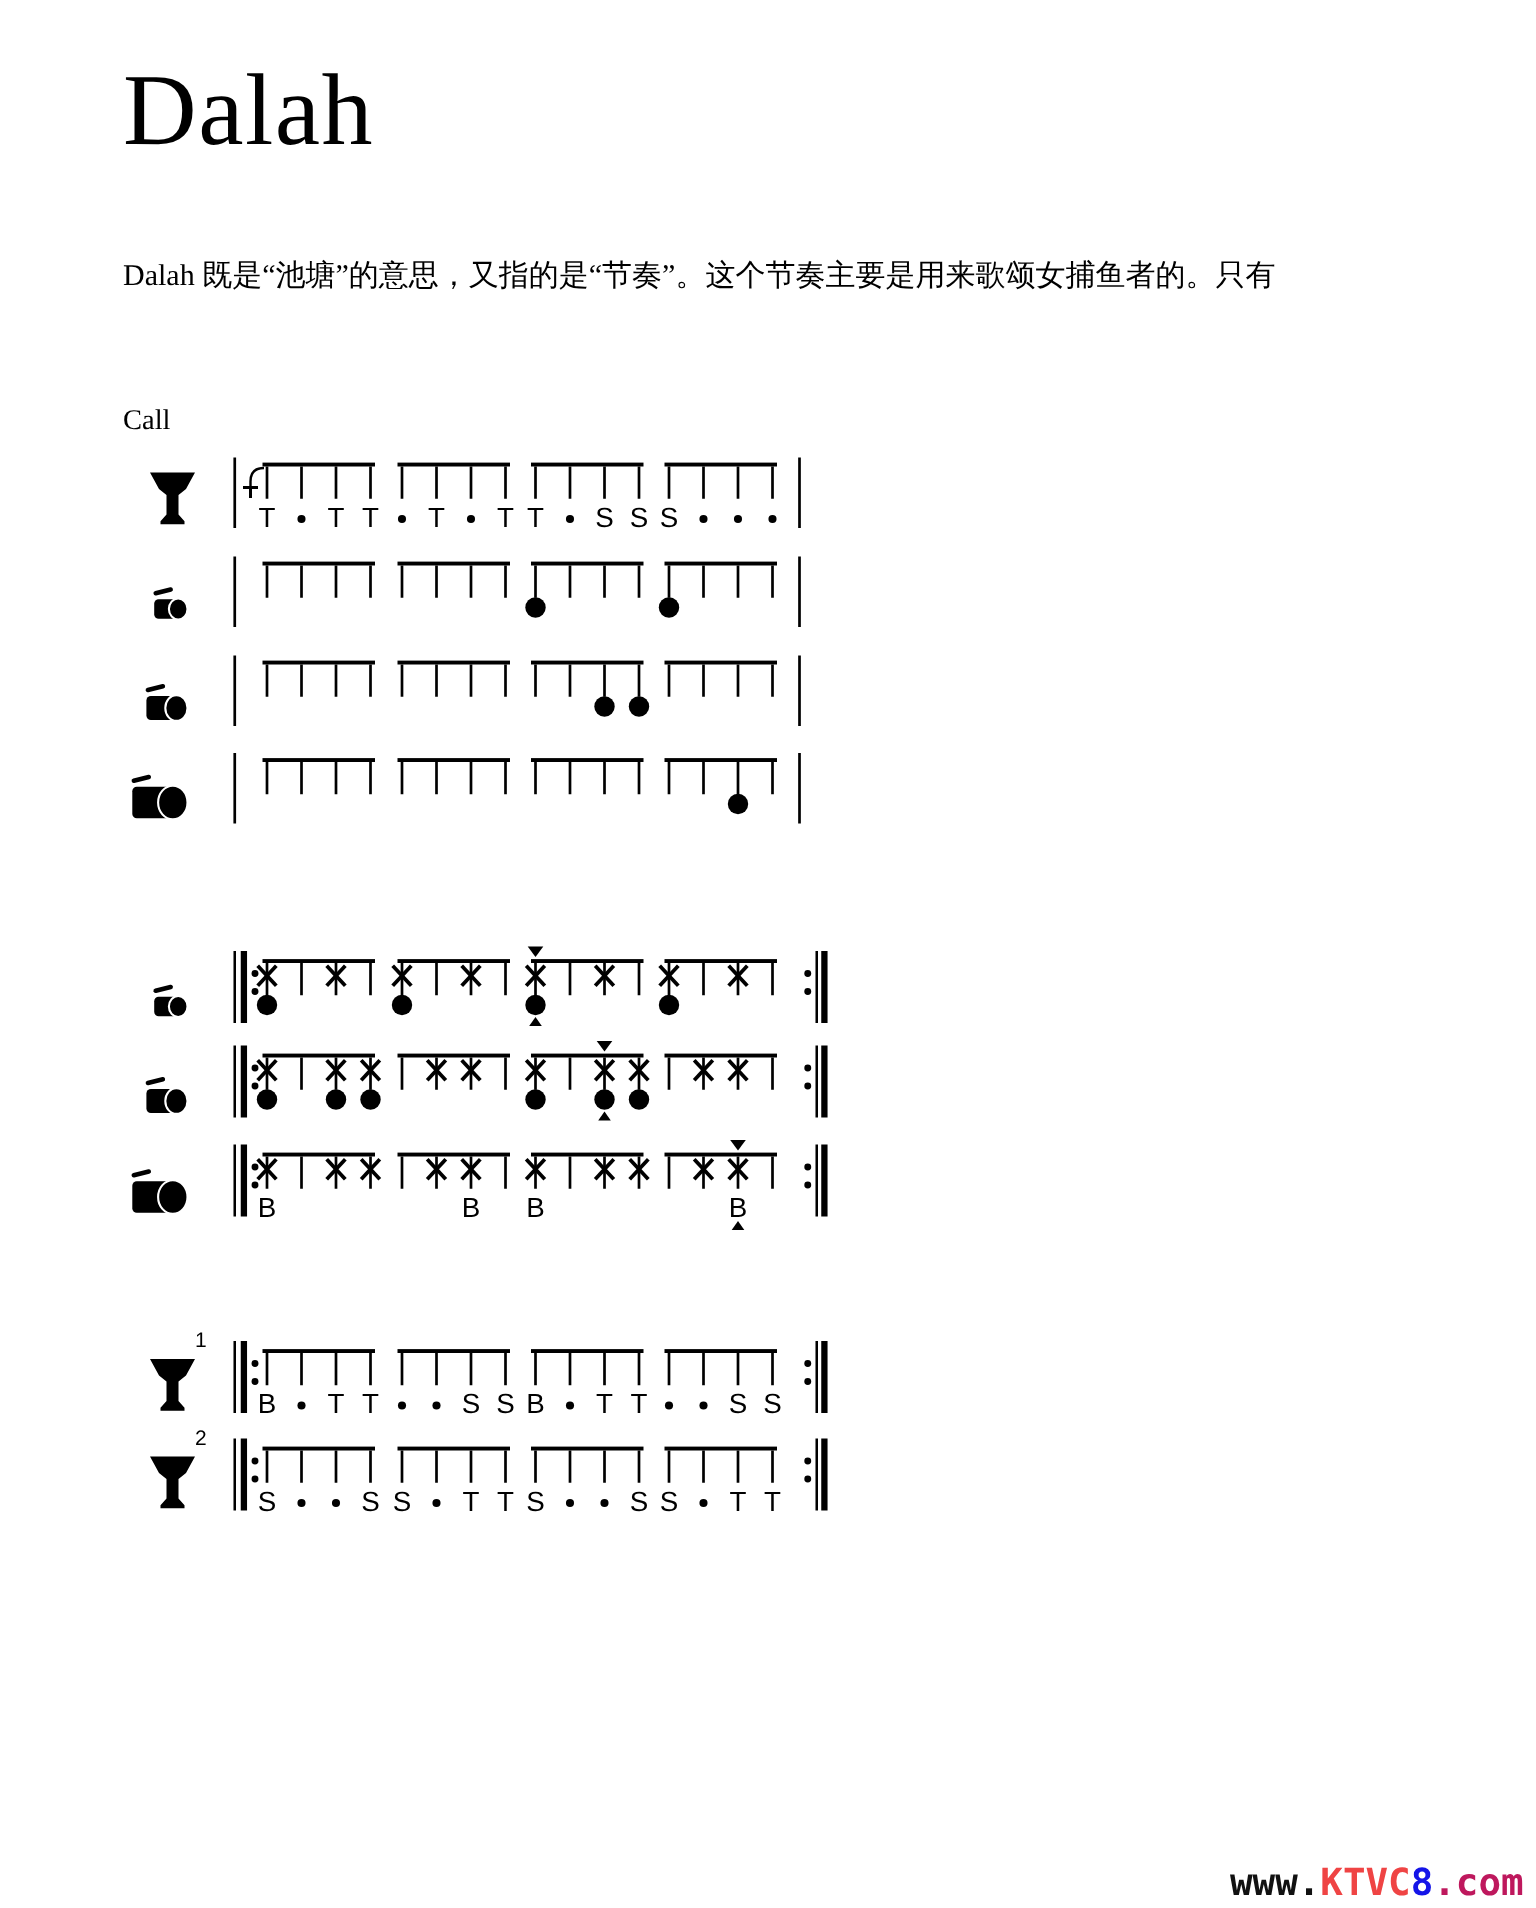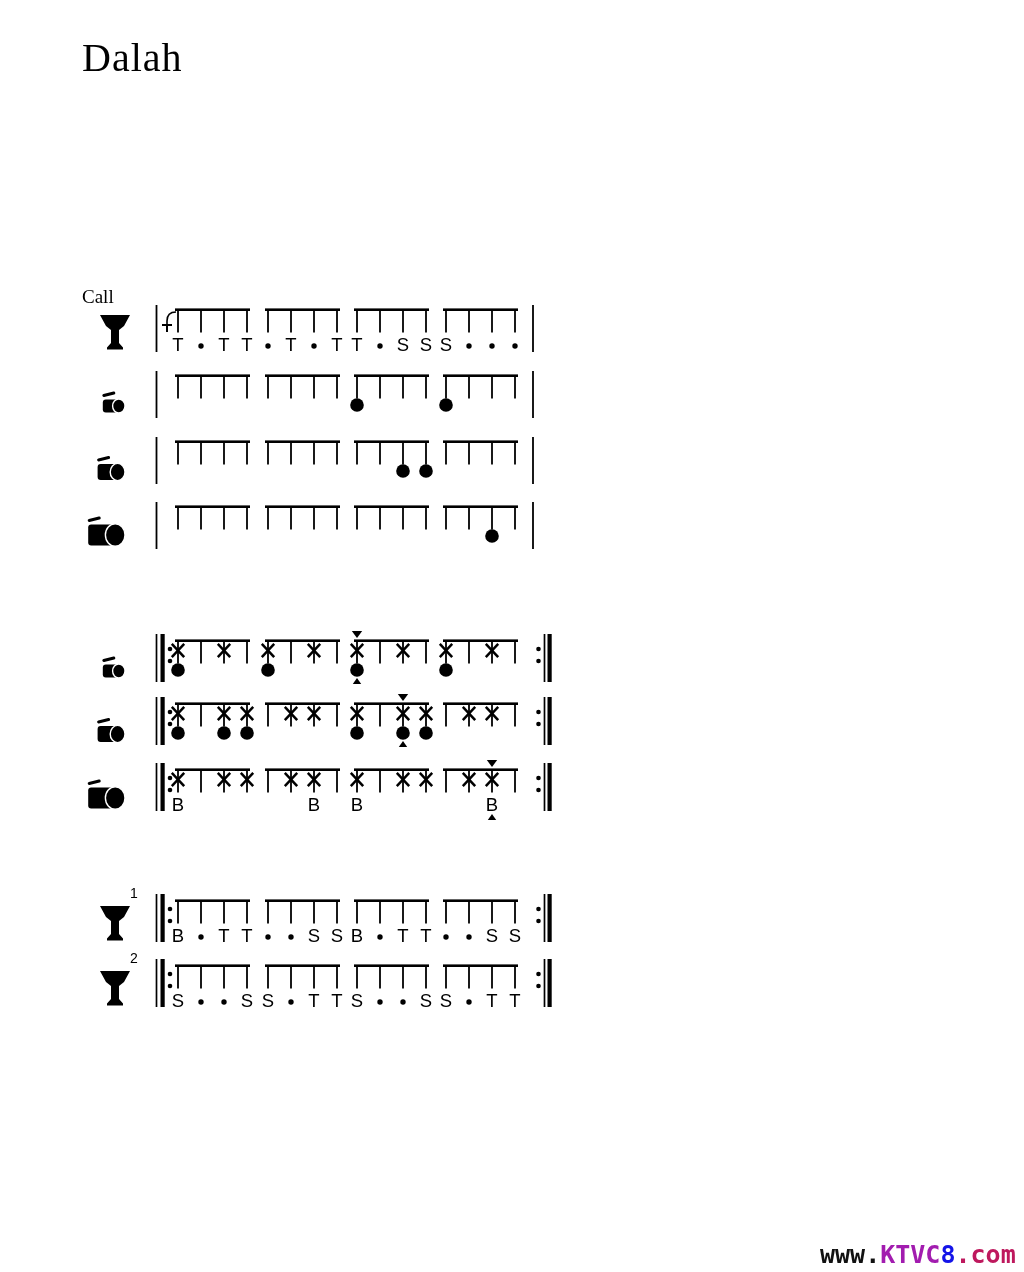--- a/index.html
+++ b/index.html
@@ -1,33 +1,34 @@
 <!DOCTYPE html>
 <html><head>
 <meta charset="utf-8">
 <style>
   html,body{margin:0;padding:0;background:#888;}
   .page{position:relative;width:1024px;height:1272px;background:#ffffff;
         font-family:"Liberation Serif",serif;color:#000;overflow:hidden;}
-  .title{position:absolute;left:82px;top:34px;font-size:40px;font-weight:normal;
+  .title{position:absolute;left:82px;top:34px;font-size:68px;font-weight:normal;
          letter-spacing:1px;margin:0;}
   .desc{position:absolute;left:82px;top:168px;width:880px;font-size:20px;line-height:33px;}
-  .call-label{position:absolute;left:82px;top:286px;font-size:19px;}
+  .call-label{position:absolute;left:82px;top:270px;font-size:19px;}
   #notation{position:absolute;left:0;top:0;width:1024px;height:1272px;}
   #notation svg{position:absolute;left:0;overflow:visible;}
   .watermark{position:absolute;left:820px;top:1240px;font-family:"DejaVu Sans Mono",monospace;
              font-weight:bold;font-size:25px;letter-spacing:0px;white-space:nowrap;}
 </style>
 </head>
 <body>
 
 <div class="page">
   <h1 class="title">Dalah</h1>
 
   <div class="desc">
+    <div>Dalah 既是“池塘”的意思，又指的是“节奏”。这个节奏主要是用来歌颂女捕鱼者的。只有</div>
   </div>
 
   <div class="call-label">Call</div>
 
   <div id="notation">
       <svg width="620" height="96" style="top: 287px;">
         <g transform="translate(100,28)">
           <path d="M0,0 h30 l-6,11 -5,4 v13 l4,4.5 v2 h-16 v-2 l4,-4.5 v-13 l-5,-4 z" fill="#000000"></path>
         </g>
         <line x1="156.5" y1="18" x2="156.5" y2="65" stroke="#000000" stroke-width="1.8"></line>
@@ -440,14 +441,14 @@
         <text x="446" y="64" text-anchor="middle" font-size="18.5" font-family="Liberation Sans, sans-serif" fill="#000000">S</text>
         <line x1="469" y1="24" x2="469" y2="45.5" stroke="#000000" stroke-width="1.8"></line>
         <circle cx="469" cy="59" r="2.7" fill="#000000"></circle>
         <line x1="492" y1="24" x2="492" y2="45.5" stroke="#000000" stroke-width="1.8"></line>
         <text x="492" y="64" text-anchor="middle" font-size="18.5" font-family="Liberation Sans, sans-serif" fill="#000000">T</text>
         <line x1="515" y1="24" x2="515" y2="45.5" stroke="#000000" stroke-width="1.8"></line>
         <text x="515" y="64" text-anchor="middle" font-size="18.5" font-family="Liberation Sans, sans-serif" fill="#000000">T</text>
       </svg>
     </div>
 
-  <div class="watermark" id="watermark"><span style="color: rgb(17, 17, 17);">www.</span><span style="color: #a21caf;">KTVC</span><span style="color: rgb(20, 20, 232);">8</span><span style="color: #be185d;">.com</span></div>
+  <div class="watermark" id="watermark"><span style="color: rgb(17, 17, 17);">www.</span><span style="color: #ef4444;">KTVC</span><span style="color: rgb(20, 20, 232);">8</span><span style="color: #be185d;">.com</span></div>
 </div>
 
 </body></html>

